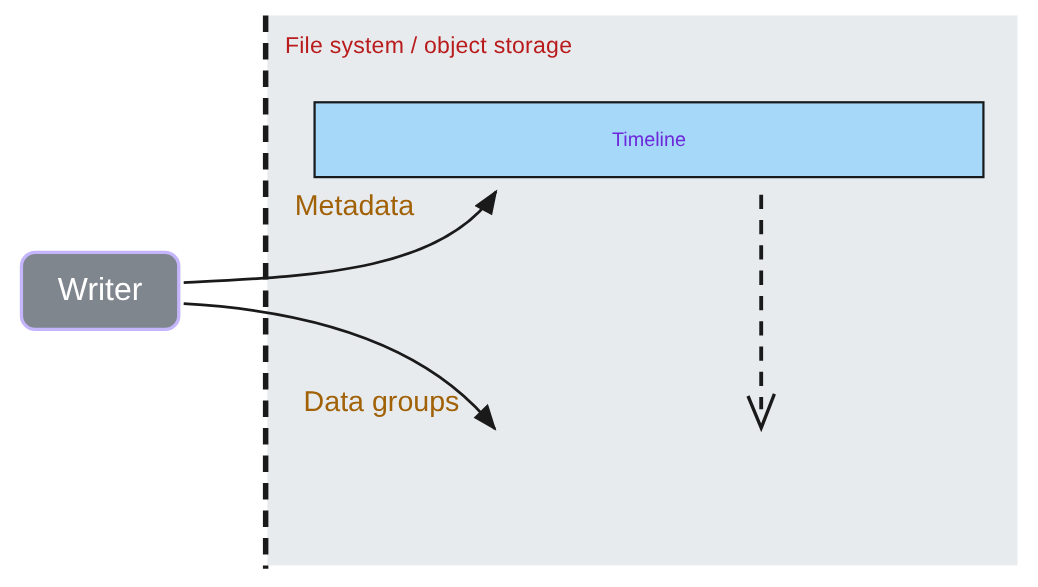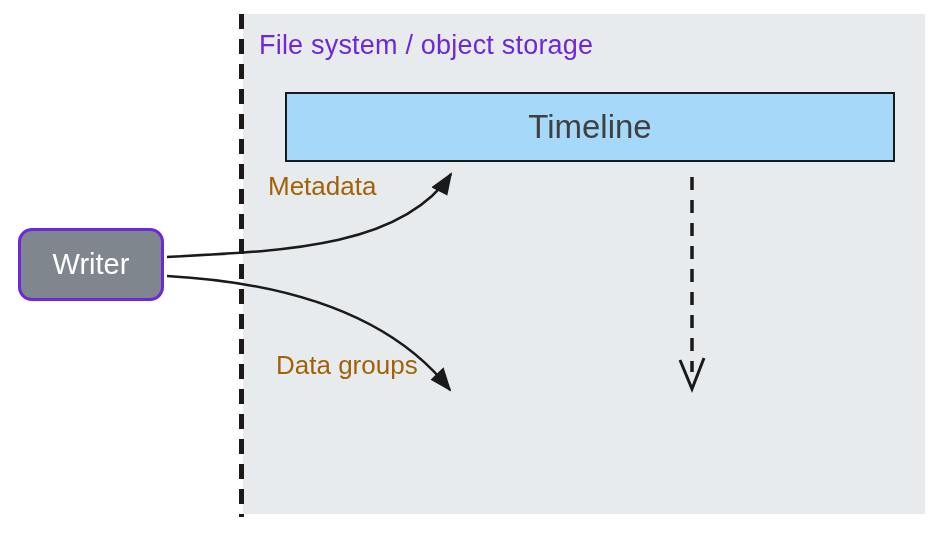--- a/index.html
+++ b/index.html
@@ -16,34 +16,34 @@
     left: 243px;
     top: 14px;
     width: 682px;
     height: 500px;
     background: #e8ebee;
   }
   .container-title {
     position: absolute;
     left: 259px;
     top: 30px;
-    font-size: 27px;
+    font-size: 21px;
     letter-spacing: 0.2px;
-    color: #6d28d9;
+    color: #b91c1c;
     white-space: nowrap;
   }
   .node {
     position: absolute;
     box-sizing: border-box;
     border: 2px solid #1a1a1a;
     display: flex;
     align-items: center;
     justify-content: center;
-    font-size: 33px;
-    color: #404040;
+    font-size: 18px;
+    color: #6d28d9;
   }
   .node-timeline {
     left: 285px;
     top: 92px;
     width: 610px;
     height: 70px;
     background: #a6d8fa;
   }
   .node-filegroups {
     left: 287px;
@@ -53,21 +53,21 @@
     background: #63d974;
   }
   .node-writer {
     position: absolute;
     left: 18px;
     top: 228px;
     width: 146px;
     height: 73px;
     box-sizing: border-box;
     background: #7f868e;
-    border: 3px solid #6d28d9;
+    border: 3px solid #c4b5fd;
     border-radius: 14px;
     display: flex;
     align-items: center;
     justify-content: center;
     font-size: 29px;
     color: #ffffff;
   }
   .edge-label {
     position: absolute;
     font-size: 26px;

